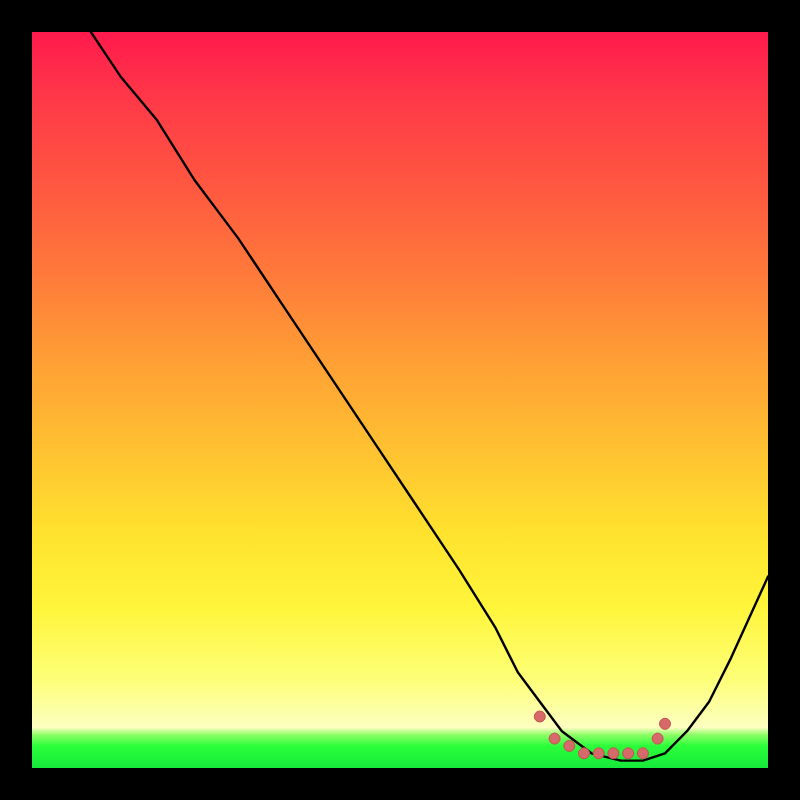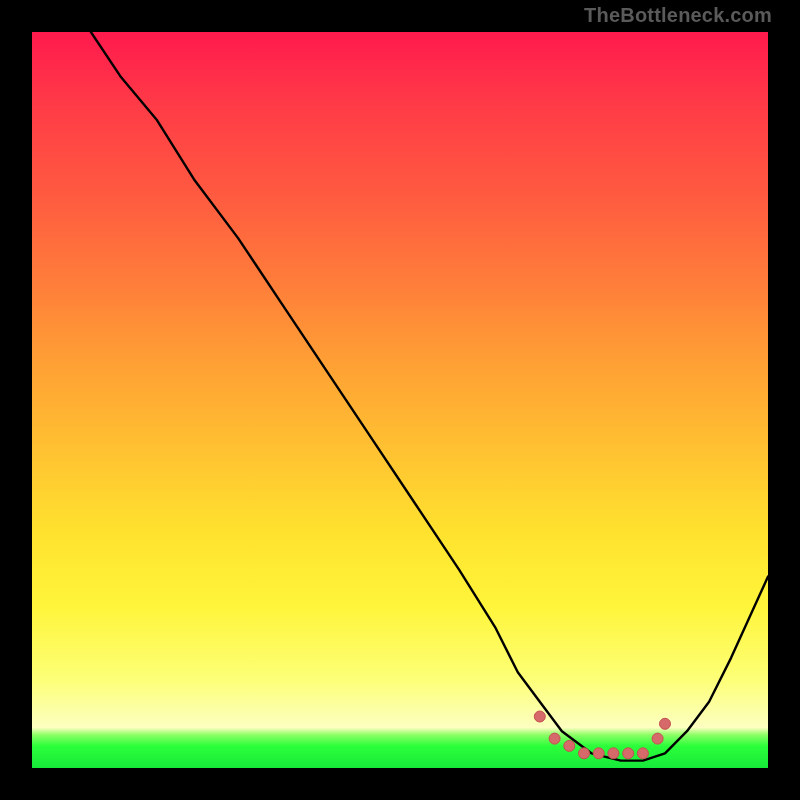--- a/index.html
+++ b/index.html
@@ -57,21 +57,20 @@
     font-weight: 600;
     letter-spacing: 0.2px;
     user-select: none;
   }
 </style>
 </head>
 <body>
 
 <div class="frame">
 
-  <div class="watermark">TheBottleneck.com</div>
 
   <div class="plot-area">
     <svg viewBox="0 0 736 736" preserveAspectRatio="none">
       <path id="curve-path" fill="none" stroke="#000000" stroke-width="2.4" stroke-linejoin="round" stroke-linecap="round" d="M58.9 0.0 L88.3 44.2 L125.1 88.3 L161.9 147.2 L206.1 206.1 L250.2 272.3 L294.4 338.6 L338.6 404.8 L382.7 471.0 L426.9 537.3 L463.7 596.2 L485.8 640.3 L507.8 669.8 L529.9 699.2 L559.4 721.3 L588.8 728.6 L610.9 728.6 L633.0 721.3 L655.0 699.2 L677.1 669.8 L699.2 625.6 L736.0 544.6"></path>
       <g id="markers">
           <circle cx="507.8" cy="684.5" r="5.5" fill="#d66a6a" stroke="#c44f4f" stroke-width="1"></circle>
           <circle cx="522.6" cy="706.6" r="5.5" fill="#d66a6a" stroke="#c44f4f" stroke-width="1"></circle>
           <circle cx="537.3" cy="713.9" r="5.5" fill="#d66a6a" stroke="#c44f4f" stroke-width="1"></circle>
           <circle cx="552.0" cy="721.3" r="5.5" fill="#d66a6a" stroke="#c44f4f" stroke-width="1"></circle>
           <circle cx="566.7" cy="721.3" r="5.5" fill="#d66a6a" stroke="#c44f4f" stroke-width="1"></circle>

